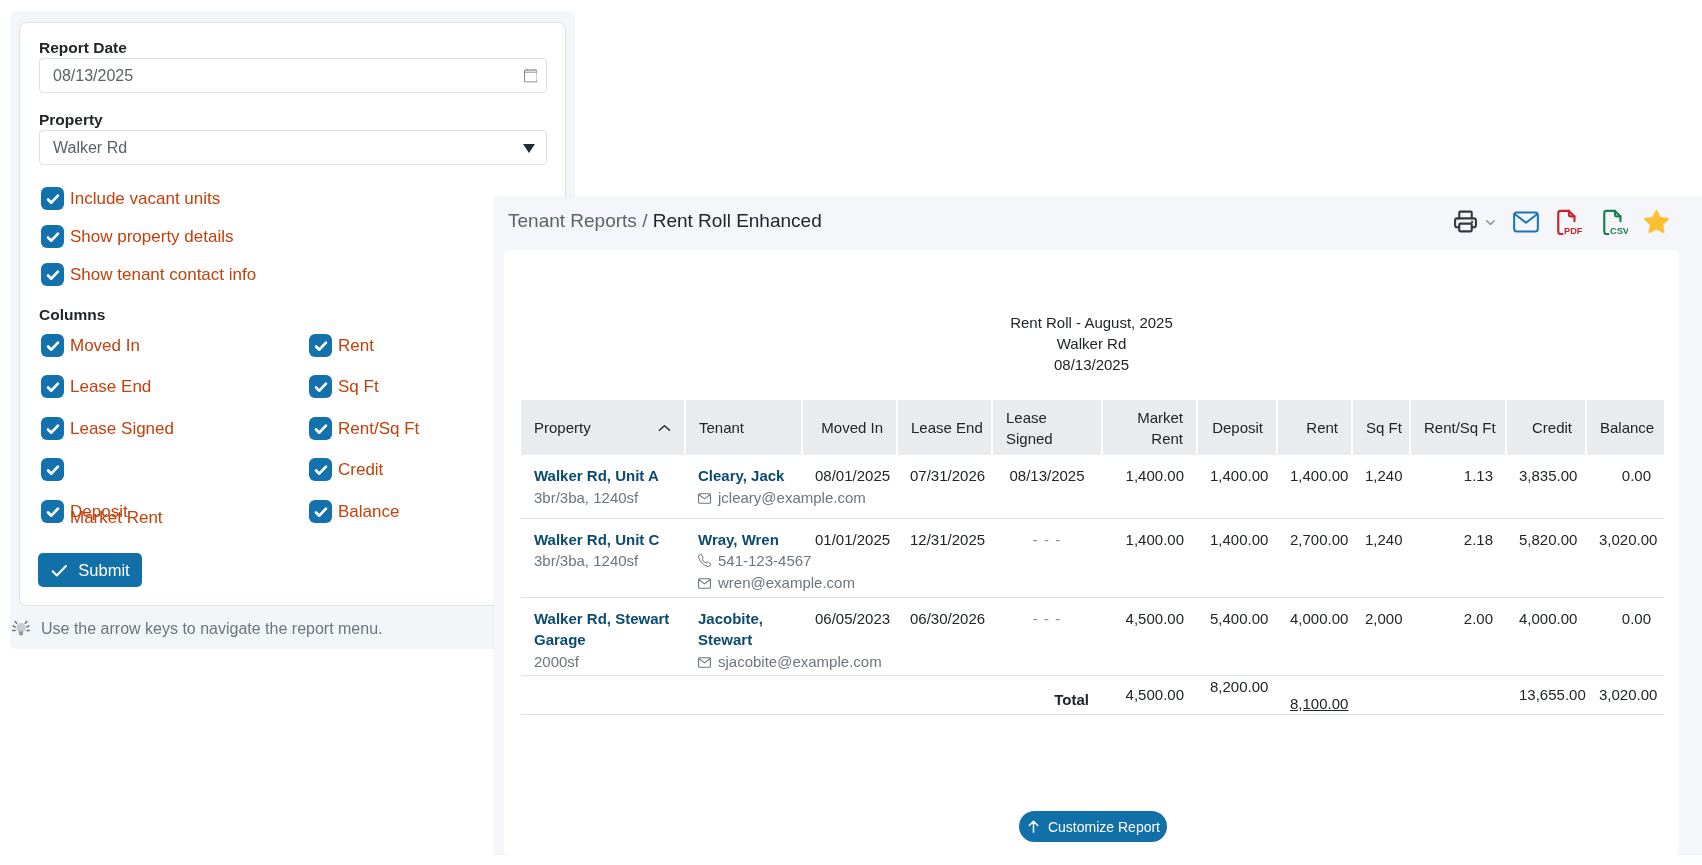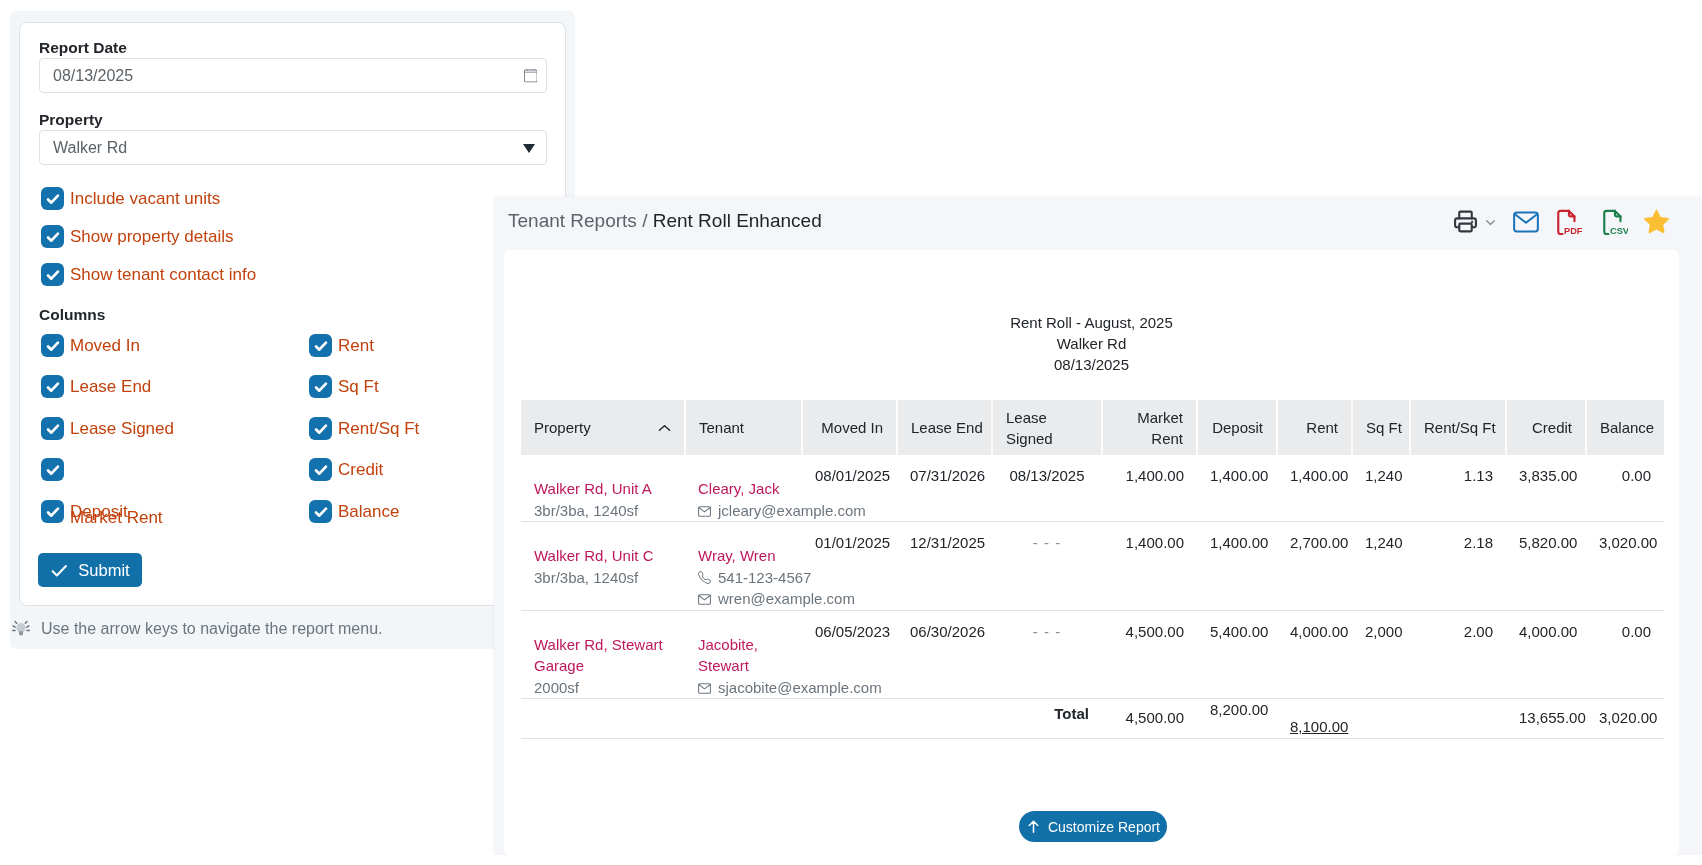--- a/index.html
+++ b/index.html
@@ -24,21 +24,21 @@
   .rhead b{color:#212529;font-weight:400;}
   .rbox{position:absolute;left:10px;top:53px;width:1175px;height:605px;background:#fff;border-radius:6px;}
   .rtitle{position:absolute;top:62px;left:0;width:100%;text-align:center;font-size:15px;line-height:21px;color:#212529;}
   table.rep{position:absolute;left:17px;top:150px;width:1143px;border-collapse:collapse;table-layout:fixed;
         font-size:15px;color:#212529;}
   table.rep th{background:#e9ebec;font-weight:400;text-align:left;padding:0 13px;height:55px;vertical-align:middle;line-height:21px;white-space:nowrap;}
   table.rep th+th{border-left:2px solid #fcfcfd;}
   table.rep th.num{text-align:right;}
   table.rep td{padding:10px 13px 0 13px;vertical-align:top;line-height:21.5px;}
   table.rep tr.r{border-bottom:1px solid #dee2e6;}
-  .bname{font-weight:400;color:#be185d;margin-top:13px;}
+  .bname{font-weight:700;color:#0c4a6e;}
   .sub{color:#6c757d;}
   .num{text-align:right;}
   .ctr{text-align:center;}
   .dash{color:#878e95;letter-spacing:1px;}
   .vac{color:#6c757d;font-style:italic;}
   .cline{color:#6c757d;white-space:nowrap;}
   .cline svg{vertical-align:-1px;margin-right:7px;}
   .btn-cust{position:absolute;left:515px;top:561px;width:148px;height:31px;background:#1270a8;border-radius:16px;
        color:#fff;font-size:14px;display:flex;align-items:center;justify-content:center;gap:7px;}
 </style>
@@ -296,21 +296,21 @@
           <td class="num">2,000</td>
           <td class="num">2.00</td>
           <td class="num">4,000.00</td>
           <td class="num">0.00</td>
         </tr>
         <tr class="r" style="height:37px;">
           <td></td>
             <td></td>
             <td></td>
             <td></td>
-          <td class="num" style="font-weight:700;padding-top:4px;">Total</td>
+          <td class="num" style="font-weight:700;padding-top:13px;">Total</td>
           <td class="num" style="padding-top:8px;">4,500.00</td>
           <td class="num" style="padding-top:0;">8,200.00</td>
           <td class="num" style="padding-top:17px;text-decoration:underline;">8,100.00</td>
           <td></td>
             <td></td>
           <td class="num" style="padding-top:8px;">13,655.00</td>
           <td class="num" style="padding-top:8px;">3,020.00</td>
         </tr>
       </tbody>
     </table>

